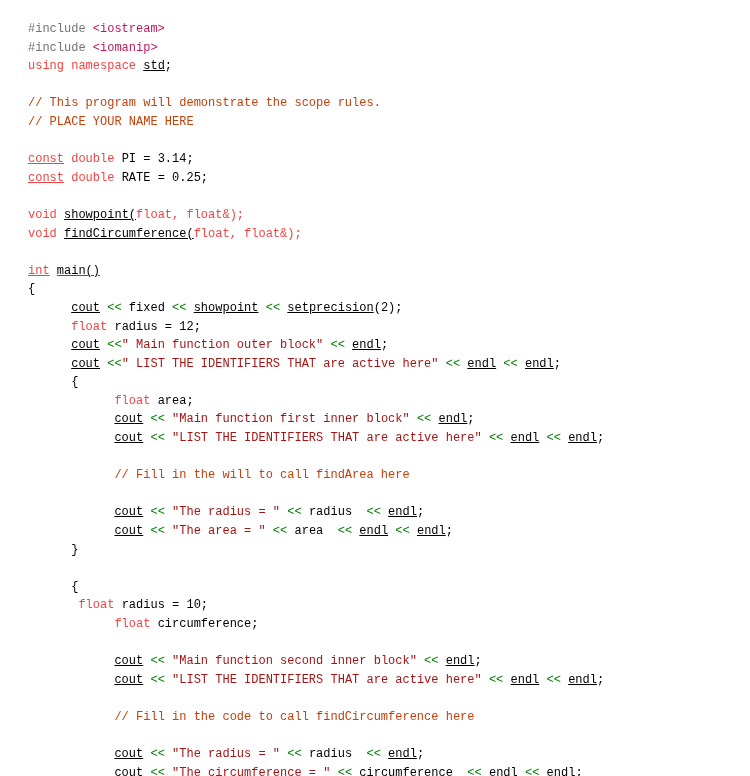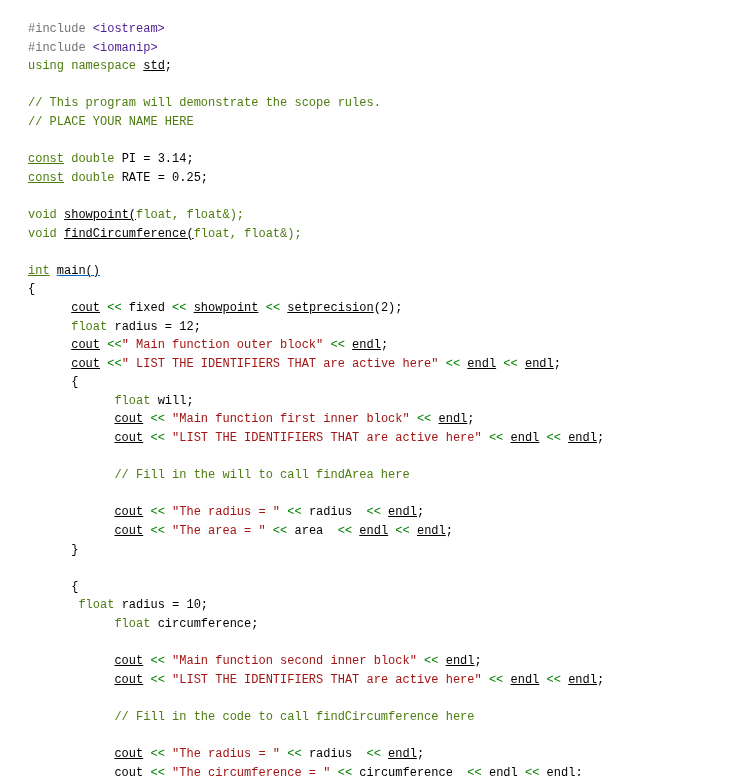--- a/index.html
+++ b/index.html
@@ -13,24 +13,24 @@
     width: 750px;
     box-sizing: border-box;
     position: relative;
   }
   pre {
     margin: 0;
     white-space: pre;
     font-family: inherit;
   }
   .preproc { color: #737373; }
-  .include-target { color: #4c1d95; }
-  .keyword { color: #4d7c0f; }
+  .include-target { color: #be185d; }
+  .keyword { color: #ef4444; }
   .str { color: #a31515; }
-  .comment { color: #4d7c0f; text-align: center; }
+  .comment { color: #c2410c; text-align: center; }
   .op { color: #008000; }
   .squiggle {
     text-decoration-line: underline;
     text-decoration-style: wavy;
     text-decoration-color: #d93025;
     text-decoration-thickness: 1px;
     text-decoration: underline;
   }
 </style>
 </head>
@@ -49,21 +49,21 @@
 <span class="keyword">void</span> <span class="squiggle">showpoint(</span><span class="keyword">float, float&amp;);</span>
 <span class="keyword">void</span> <span class="squiggle">findCircumference(</span><span class="keyword">float, float&amp;);</span>
 
 <span class="keyword squiggle">int</span> <span class="squiggle" style="text-decoration-color:#0066cc">main()</span>
 <span>{</span>
       <span class="squiggle">cout</span><span class="op"> &lt;&lt; </span><span>fixed</span><span class="op"> &lt;&lt; </span><span class="squiggle">showpoint</span><span class="op"> &lt;&lt; </span><span class="squiggle">setprecision</span><span>(2);</span>
       <span class="keyword">float</span><span> radius = 12;</span>
       <span class="squiggle">cout</span><span class="op"> &lt;&lt;</span><span class="str">" Main function outer block"</span><span class="op"> &lt;&lt; </span><span class="squiggle">endl</span><span>;</span>
       <span class="squiggle">cout</span><span class="op"> &lt;&lt;</span><span class="str">" LIST THE IDENTIFIERS THAT are active here"</span><span class="op"> &lt;&lt; </span><span class="squiggle">endl</span><span class="op"> &lt;&lt; </span><span class="squiggle">endl</span><span>;</span>
       <span>{</span>
-            <span class="keyword">float</span><span> will;</span>
+            <span class="keyword">float</span><span> area;</span>
             <span class="squiggle">cout</span><span class="op"> &lt;&lt; </span><span class="str">"Main function first inner block"</span><span class="op"> &lt;&lt; </span><span class="squiggle">endl</span><span>;</span>
             <span class="squiggle">cout</span><span class="op"> &lt;&lt; </span><span class="str">"LIST THE IDENTIFIERS THAT are active here"</span><span class="op"> &lt;&lt; </span><span class="squiggle">endl</span><span class="op"> &lt;&lt; </span><span class="squiggle">endl</span><span>;</span>
 
             <span class="comment">// Fill in the will to call findArea here</span>
 
             <span class="squiggle">cout</span><span class="op"> &lt;&lt; </span><span class="str">"The radius = "</span><span class="op"> &lt;&lt;</span><span> radius </span><span class="op"> &lt;&lt;</span> <span class="squiggle">endl</span><span>;</span>
             <span class="squiggle">cout</span><span class="op"> &lt;&lt; </span><span class="str">"The area = "</span><span class="op"> &lt;&lt;</span><span> area </span><span class="op"> &lt;&lt;</span> <span class="squiggle">endl</span><span class="op"> &lt;&lt; </span><span class="squiggle">endl</span><span>;</span>
       <span>}</span>
 
       <span>{</span>

